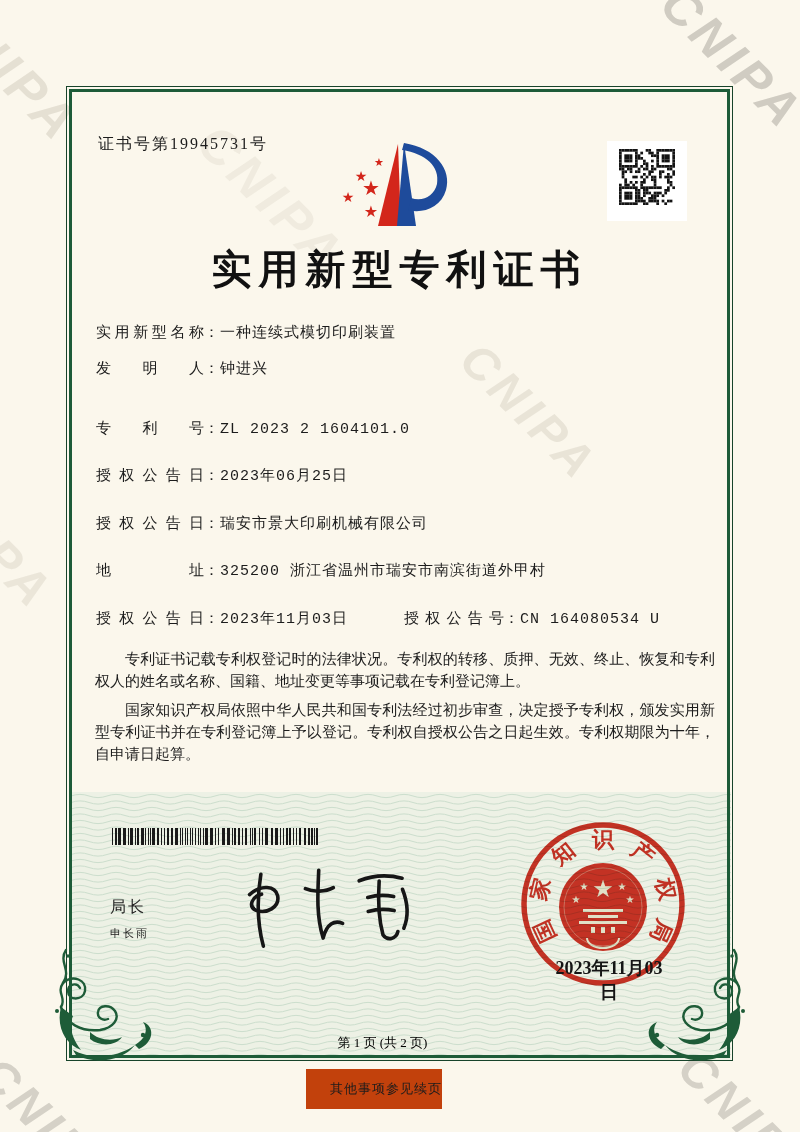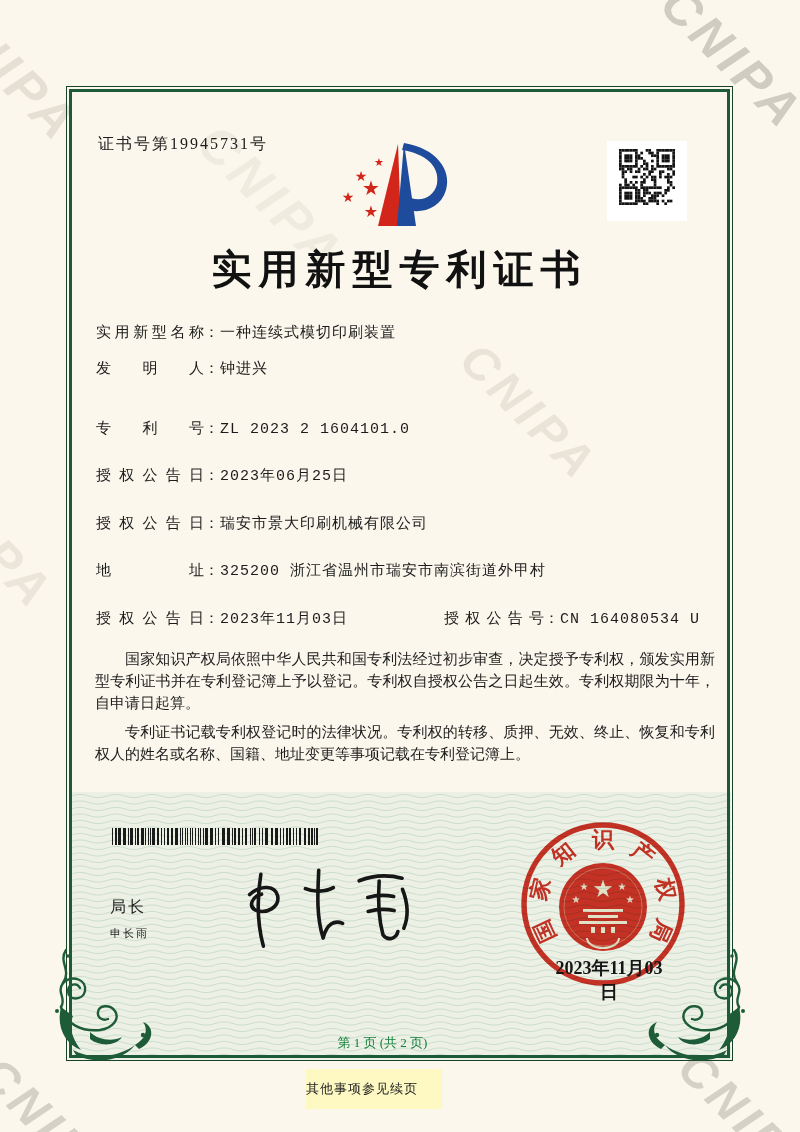--- a/index.html
+++ b/index.html
@@ -28,44 +28,44 @@
   .qrbox svg{position:absolute;left:12px;top:8px;}
   .title{position:absolute;left:66px;top:242px;width:667px;text-align:center;
          font-size:40px;font-weight:bold;letter-spacing:7px;color:#111;}
   
   .fields{position:absolute;left:96px;top:322px;width:600px;font-size:15px;}
   .frow{position:absolute;left:0;height:23px;line-height:23px;white-space:nowrap;font-family:Liberation Mono, monospace;}
   .flabel{display:inline-block;width:108px;text-align:justify;text-align-last:justify;vertical-align:top;}
   .fcolon{display:inline-block;width:16px;}
   .fvalue{letter-spacing:1px;}
   .fpair2{position:absolute;left:308px;top:0;}
-  .fpair2 .flabel{width:100px;margin-left:40px;}
+  .fpair2 .flabel{width:100px;}
   
   .paras{position:absolute;left:95px;top:648px;width:620px;font-size:15px;line-height:22px;text-align:justify;}
   .paras p{margin:0 0 7px 0;text-indent:30px;}
   
   .barcode{position:absolute;left:112px;top:828px;}
   #barcode rect{fill:#1a1a1a;}
   
   .signer-title{position:absolute;left:110px;top:897px;font-size:16px;
         font-family:"Liberation Sans","DejaVu Sans",sans-serif;letter-spacing:2px;}
   .signer-name{position:absolute;left:110px;top:926px;font-size:11px;
         font-family:"Liberation Sans","DejaVu Sans",sans-serif;letter-spacing:2px;}
   .signature{position:absolute;left:232px;top:858px;transform:rotate(-2deg);}
   
   .seal{position:absolute;left:520px;top:821px;width:166px;height:166px;mix-blend-mode:multiply;opacity:.95;}
   .seal-ch{position:absolute;left:50%;top:50%;font-size:22px;font-weight:bold;color:#d02a1c;
            font-family:"Liberation Serif","DejaVu Serif",serif;}
   .emblem{position:absolute;left:36px;top:39px;}
   .seal-date{position:absolute;left:548px;top:956px;width:122px;text-align:center;
              font-size:18px;font-weight:bold;color:#151515;letter-spacing:0;}
   
-  .pagefoot{position:absolute;left:40px;top:1034px;width:685px;text-align:center;font-size:13px;color:#15803d;}
-  .notebox{position:absolute;left:306px;top:1069px;width:136px;height:40px;background:#fef9c3;
-           line-height:40px;text-align:left;font-size:13px;letter-spacing:1px;}
+  .pagefoot{position:absolute;left:40px;top:1034px;width:685px;text-align:center;font-size:13px;color:#000000;}
+  .notebox{position:absolute;left:306px;top:1069px;width:136px;height:40px;background:#c2410c;
+           line-height:40px;text-align:right;font-size:13px;letter-spacing:1px;}
 </style>
 </head>
 <body>
 
 <div class="page">
 
   <span class="wm" style="left:-38px;top:-18px;font-size:52px;opacity:.55">CNIPA</span>
   <span class="wm" style="left:690px;top:-25px;font-size:50px;opacity:.85;color:#c9c5bb">CNIPA</span>
   <span class="wm" style="left:228px;top:112px;font-size:52px;opacity:.28">CNIPA</span>
   <span class="wm" style="left:488px;top:332px;font-size:48px;opacity:.45">CNIPA</span>
@@ -428,22 +428,22 @@
     </div>
     <div class="frow" style="top:286px;width:600px">
       <span class="flabel">授权公告日</span><span class="fcolon">：</span><span class="fvalue">2023年11月03日</span>
       <span class="fpair2">
         <span class="flabel">授权公告号</span><span class="fcolon">：</span><span class="fvalue">CN 164080534 U</span>
       </span>
     </div>
   </div>
 
   <div class="paras">
+    <p>专利证书记载专利权登记时的法律状况。专利权的转移、质押、无效、终止、恢复和专利权人的姓名或名称、国籍、地址变更等事项记载在专利登记簿上。</p>
     <p>国家知识产权局依照中华人民共和国专利法经过初步审查，决定授予专利权，颁发实用新型专利证书并在专利登记簿上予以登记。专利权自授权公告之日起生效。专利权期限为十年，自申请日起算。</p>
-    <p>专利证书记载专利权登记时的法律状况。专利权的转移、质押、无效、终止、恢复和专利权人的姓名或名称、国籍、地址变更等事项记载在专利登记簿上。</p>
   </div>
 
   <div class="barcode">
     <svg id="barcode" width="208" height="17" viewBox="0 0 208 17">
         <rect x="0" width="1" height="17"></rect>
         <rect x="3" width="2" height="17"></rect>
         <rect x="6" width="3" height="17"></rect>
         <rect x="11" width="3" height="17"></rect>
         <rect x="16" width="1" height="17"></rect>
         <rect x="18" width="3" height="17"></rect>

